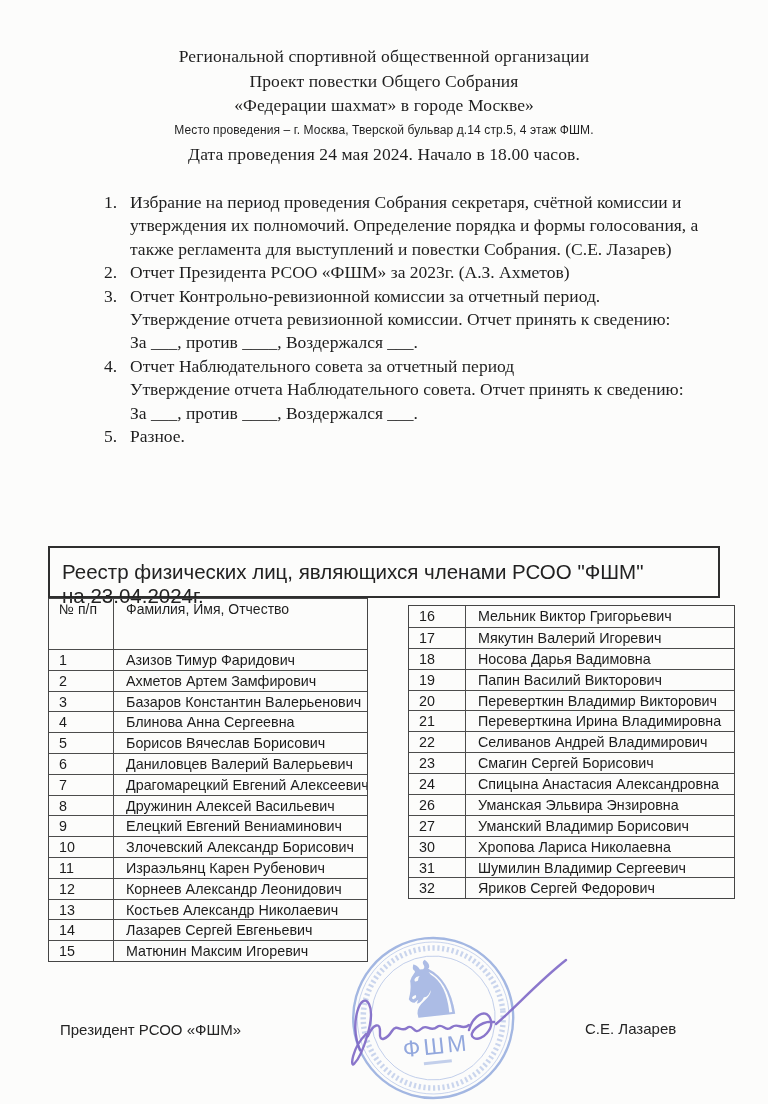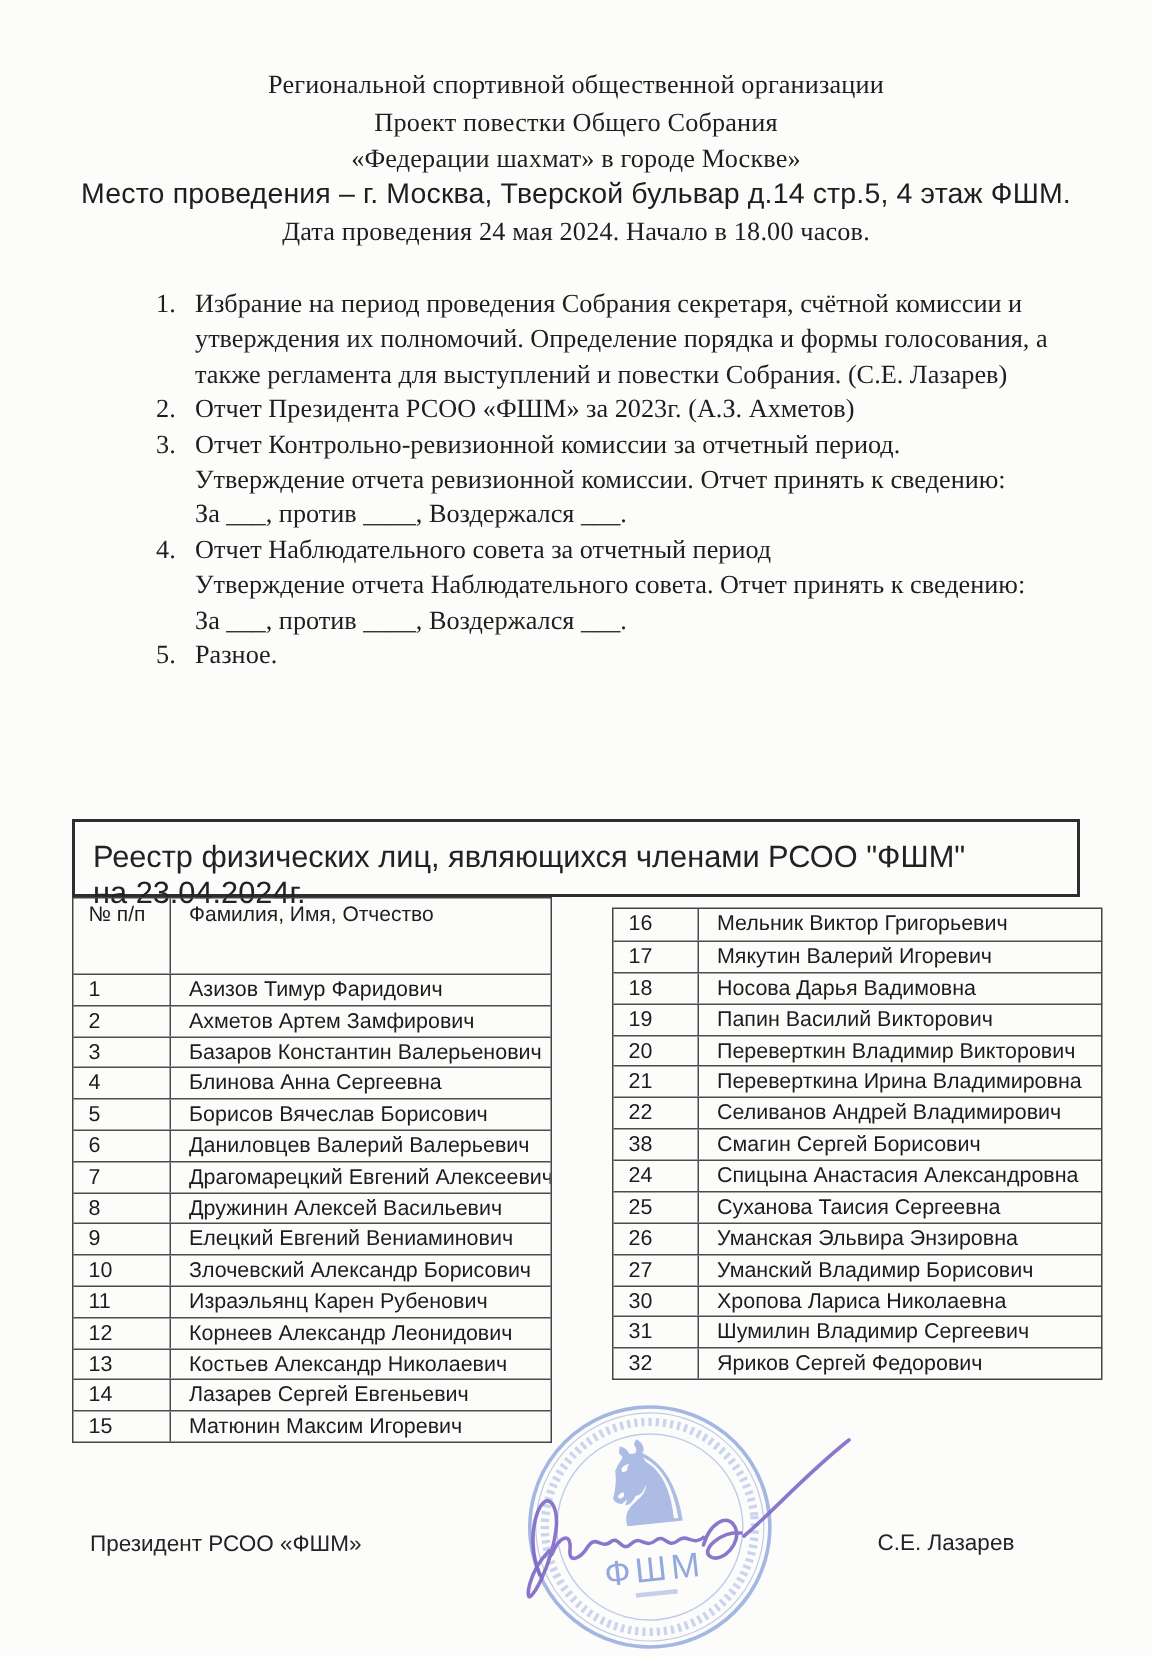--- a/index.html
+++ b/index.html
@@ -6,21 +6,21 @@
   body{
     width:768px;height:1104px;position:relative;overflow:hidden;
     background:#fcfcfb;color:#1e1e1e;
     font-family:"Liberation Serif", serif;
   }
   .page{position:absolute;inset:0;}
 
   
   .doc-header{position:absolute;top:44px;left:40px;width:688px;text-align:center;}
   .doc-header .h-line{font-size:17.5px;line-height:24.5px;letter-spacing:.1px;}
-  .doc-header .h-line.sans{font-family:"Liberation Sans", sans-serif;font-size:19px;}
+  .doc-header .h-line.sans{font-family:"Liberation Sans", sans-serif;font-size:12px;}
 
   
   .agenda{position:absolute;top:191px;left:104px;width:616px;font-size:17.5px;line-height:23.4px;}
   .agenda-item{display:flex;align-items:flex-start;}
   .agenda-num{width:26px;flex:0 0 26px;}
   .agenda-text{flex:1;}
 
   
   .registry{position:absolute;top:546px;left:48px;width:690px;font-family:"Liberation Sans", sans-serif;}
   .title-box{
@@ -194,30 +194,26 @@
         </div>
       <div class="trow">
           <div class="tnum">21</div>
           <div class="tname">Переверткина Ирина Владимировна</div>
         </div>
       <div class="trow">
           <div class="tnum">22</div>
           <div class="tname">Селиванов Андрей Владимирович</div>
         </div>
       <div class="trow">
-          <div class="tnum">38</div>
+          <div class="tnum">23</div>
           <div class="tname">Смагин Сергей Борисович</div>
         </div>
       <div class="trow">
           <div class="tnum">24</div>
           <div class="tname">Спицына Анастасия Александровна</div>
-        </div>
-      <div class="trow">
-          <div class="tnum">25</div>
-          <div class="tname">Суханова Таисия Сергеевна</div>
         </div>
       <div class="trow">
           <div class="tnum">26</div>
           <div class="tname">Уманская Эльвира Энзировна</div>
         </div>
       <div class="trow">
           <div class="tnum">27</div>
           <div class="tname">Уманский Владимир Борисович</div>
         </div>
       <div class="trow">

